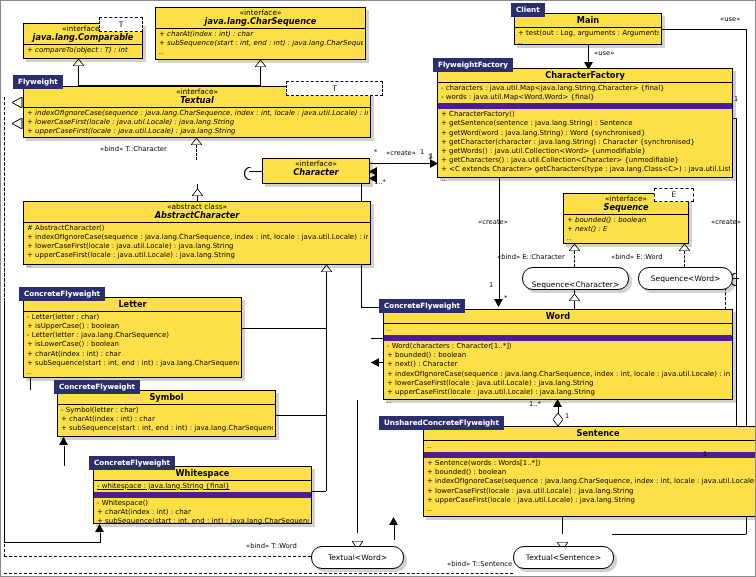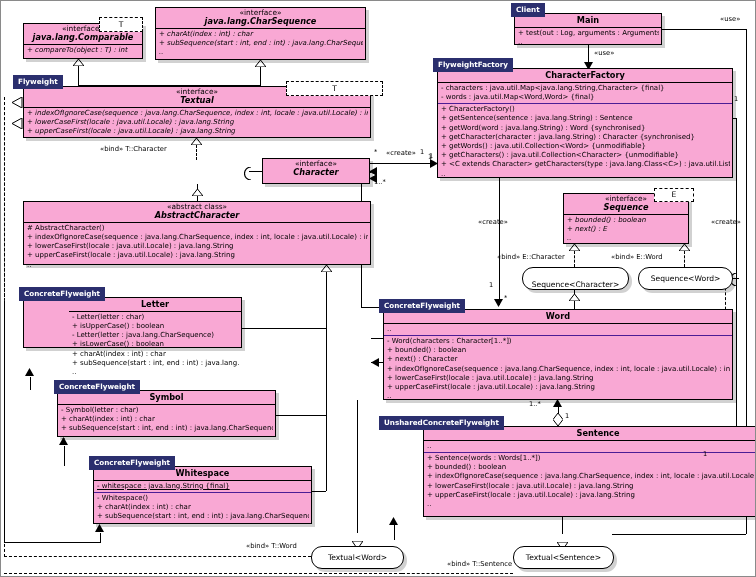--- a/index.html
+++ b/index.html
@@ -1,27 +1,27 @@
 <!DOCTYPE html>
 <html><head>
 <meta charset="utf-8">
 <style>
   html,body{margin:0;padding:0;background:#ffffff;}
   body{font-family:"DejaVu Sans","Liberation Sans",sans-serif;}
   #canvas{position:relative;width:756px;height:577px;overflow:hidden;background:#fff;border:1px solid #8a8a8a;box-sizing:border-box;}
 
   
-  .cls{position:absolute;background:#f9a8d4;border:1px solid #000;box-sizing:border-box;
+  .cls{position:absolute;background:#fde047;border:1px solid #000;box-sizing:border-box;
        box-shadow:3px 3px 0 0 rgba(0,0,0,0.18);z-index:20;}
   .cls .hdr{text-align:center;padding:1px 2px 2px 2px;border-bottom:1px solid #000;line-height:1.08;}
   .cls .hdr.nb{border-bottom:1px solid #000;}
   .cls .stereo{font-size:7.4px;font-style:normal;}
   .cls .nm{font-size:8.2px;font-weight:bold;}
   .cls .nm.it{font-style:italic;}
-  .cls .sec{padding:1px 2px 1px 3px;border-bottom:1px solid #4c1d95;}
+  .cls .sec{padding:1px 2px 1px 3px;border-bottom:6px solid #4c1d95;}
   .cls .sec.last{border-bottom:none;}
   .cls .ln{font-size:7px;line-height:9.2px;white-space:nowrap;overflow:hidden;}
   .cls .ln.it{font-style:italic;}
 
   
   .tab{position:absolute;background:#2b2f6e;color:#fff;font-size:7.2px;font-weight:bold;
        padding:1px 4px 2px 4px;z-index:40;line-height:9px;white-space:nowrap;border:1px solid #2b2f6e;}
 
   
   .tparam{position:absolute;border:1.4px dashed #000;background:#fff;font-size:7.6px;
@@ -118,21 +118,21 @@
       <div class="ln">+ indexOfIgnoreCase(sequence : java.lang.CharSequence, index : int, locale : java.util.Locale) : int</div>
       <div class="ln">+ lowerCaseFirst(locale : java.util.Locale) : java.lang.String</div>
       <div class="ln">+ upperCaseFirst(locale : java.util.Locale) : java.lang.String</div>
       <div class="ln">..</div>
     </div>
   </div>
 
   <div class="tab" style="left:18px;top:286px;">
     <span>ConcreteFlyweight</span>
   </div>
-  <div class="cls" style="left:22px;top:296px;width:219px;height:51px;padding-left:45px;">
+  <div class="cls" style="left:22px;top:296px;width:219px;height:81px;">
     <div class="hdr" style="padding-top:2px;">
       <div class="nm">Letter</div>
     </div>
     <div class="sec last">
       <div class="ln">- Letter(letter : char)</div>
       <div class="ln">+ isUpperCase() : boolean</div>
       <div class="ln">- Letter(letter : java.lang.CharSequence)</div>
       <div class="ln">+ isLowerCase() : boolean</div>
       <div class="ln">+ charAt(index : int) : char</div>
       <div class="ln">+ subSequence(start : int, end : int) : java.lang.CharSequence</div>

